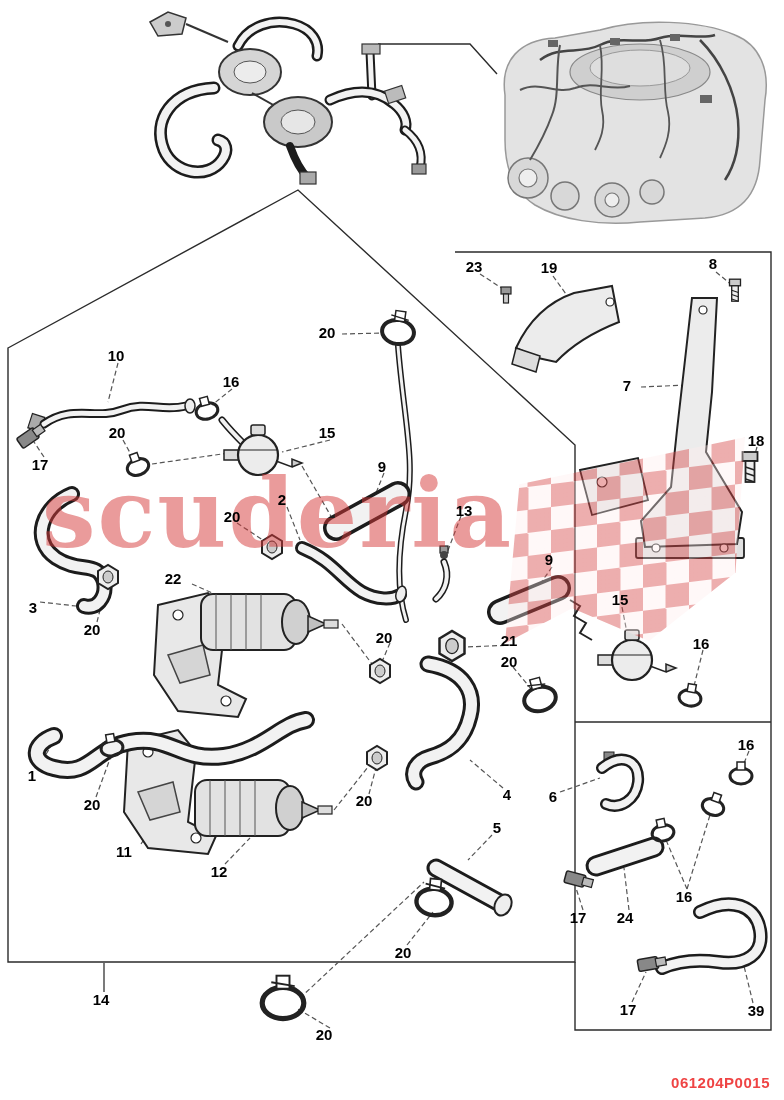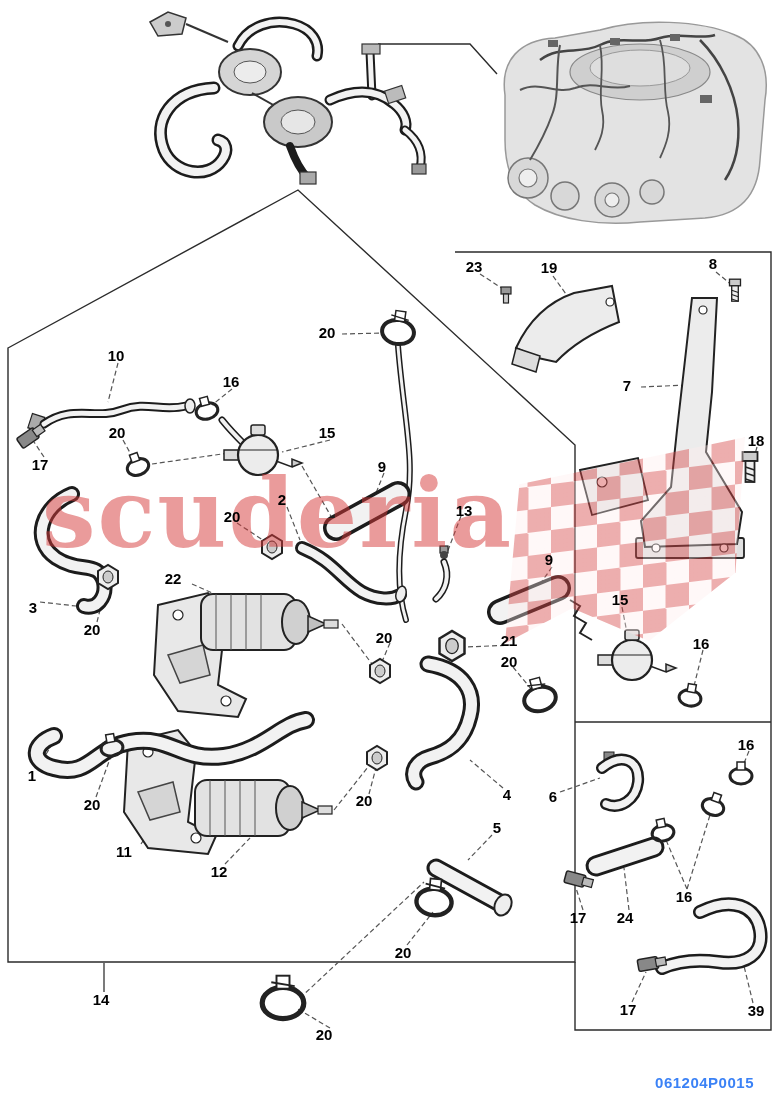--- a/index.html
+++ b/index.html
@@ -17,21 +17,21 @@
     background-size:46px 46px;
     clip-path: polygon(6% 10%, 100% 0%, 96% 70%, 60% 100%, 28% 78%, 0% 92%);
     transform: skewY(-7deg); opacity:.8; pointer-events:none; }
 
   .wm { position:absolute; left:42px; top:466px; width:500px; pointer-events:none; }
   .wm-title { font-family:"DejaVu Serif", serif; font-weight:bold; font-size:95px; line-height:1;
     color:rgba(213,55,55,.5); letter-spacing:2px; }
   .wm-sub { margin-top:14px; padding-left:16px; font-size:30px; color:rgba(150,110,110,.45); letter-spacing:.6em; }
 
   .callouts span { position:absolute; transform:translate(-50%,-50%); font-weight:bold; font-size:15px; color:#000; white-space:nowrap; }
-  .drawing-number { position:absolute; right:30px; bottom:9px; font-size:15px; font-weight:bold; color:#3b82f6; letter-spacing:.5px; }
+  .drawing-number { position:absolute; right:14px; bottom:9px; font-size:15px; font-weight:bold; color:#ef4444; letter-spacing:.5px; }
 </style>
 </head>
 <body>
 
 <div class="stage">
 
 <svg class="art" width="784" height="1100" viewBox="0 0 784 1100">
   <defs>
     <g id="clamp">
       <ellipse cx="0" cy="0" rx="11" ry="8" fill="none" stroke="#222" stroke-width="3"></ellipse>

